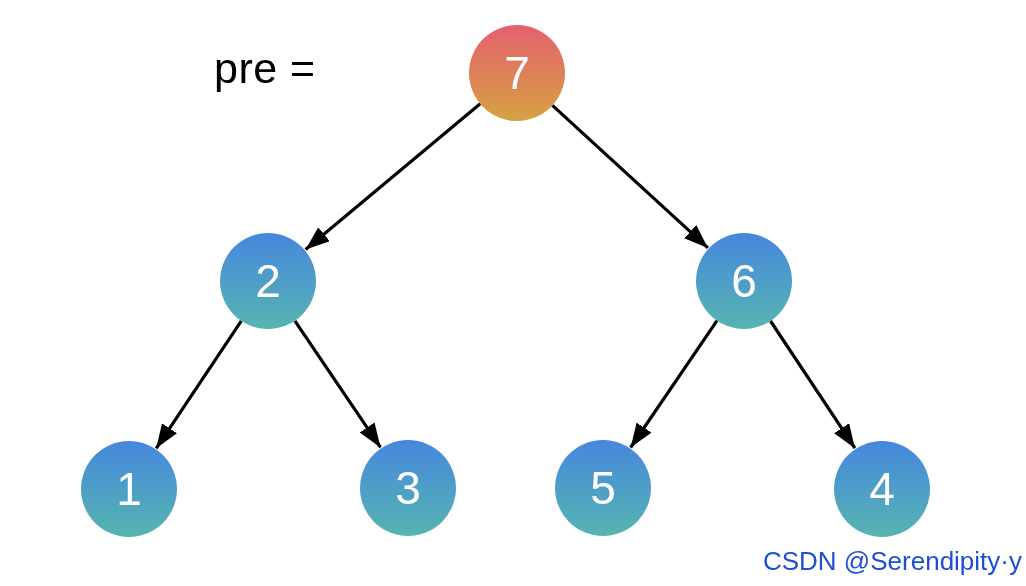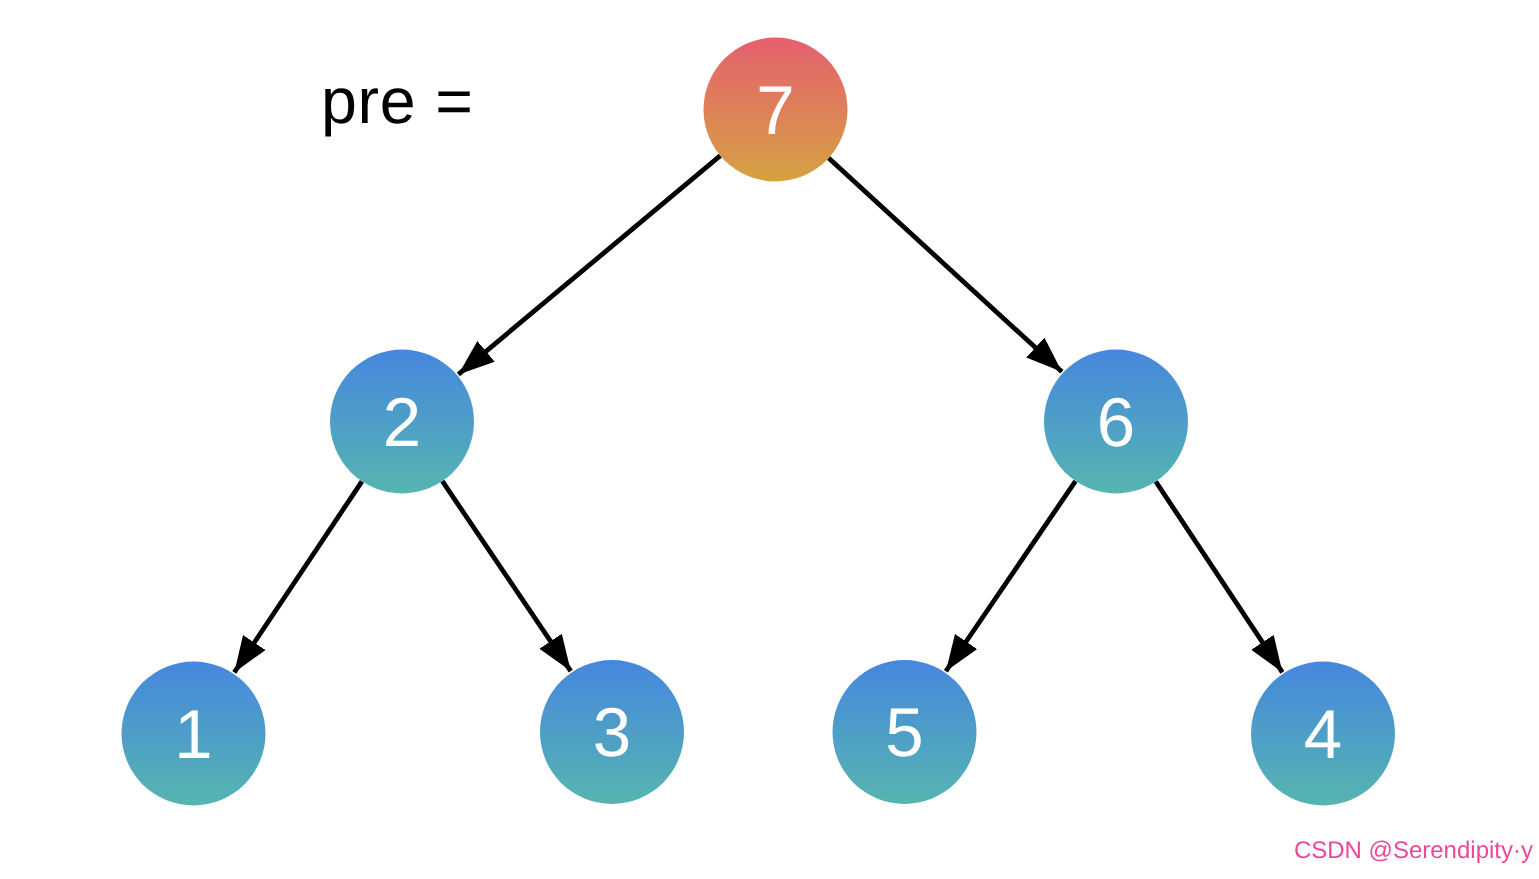--- a/index.html
+++ b/index.html
@@ -28,22 +28,22 @@
     line-height: 1;
     color: #000000;
     letter-spacing: 0.5px;
     white-space: pre;
     margin-left: 24px;
   }
   .watermark {
     position: absolute;
     right: 4px;
     bottom: 9px;
-    font-size: 16px;
-    color: #ec4899;
+    font-size: 26px;
+    color: #1d4ed8;
     text-shadow: 1px 1px 0 #ffffff;
     white-space: pre;
   }
   .node-label-text {
     font-family: "Liberation Sans", sans-serif;
     font-size: 46px;
     font-weight: 400;
   }
 </style>
 </head>

